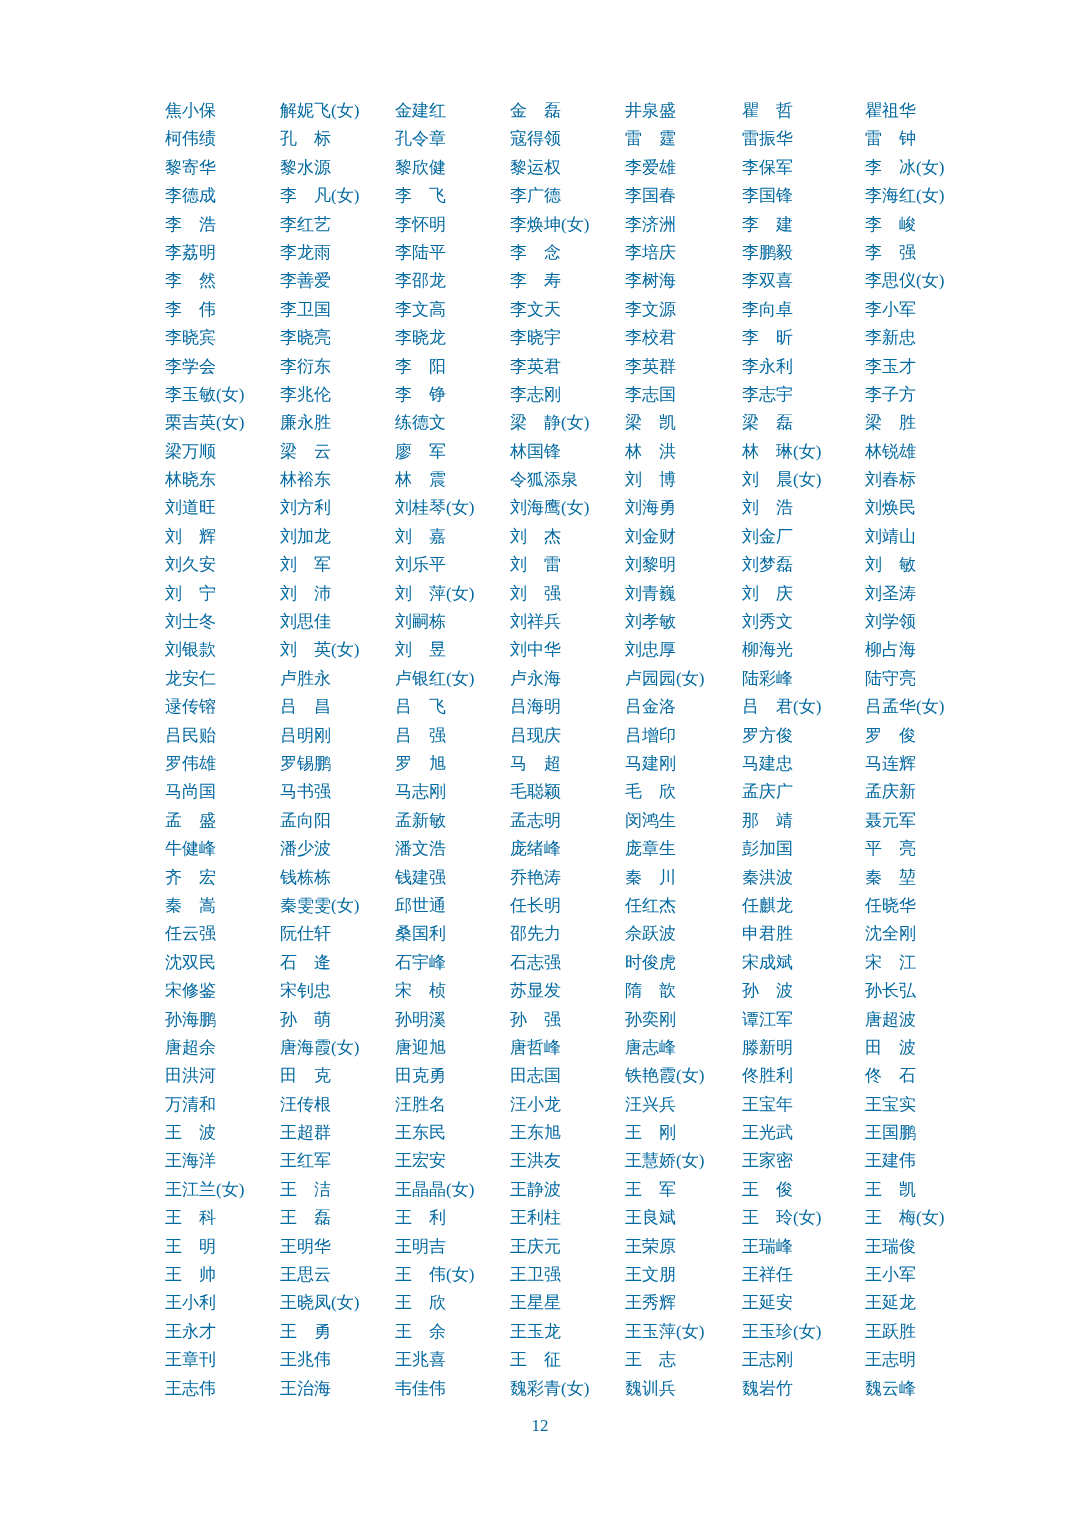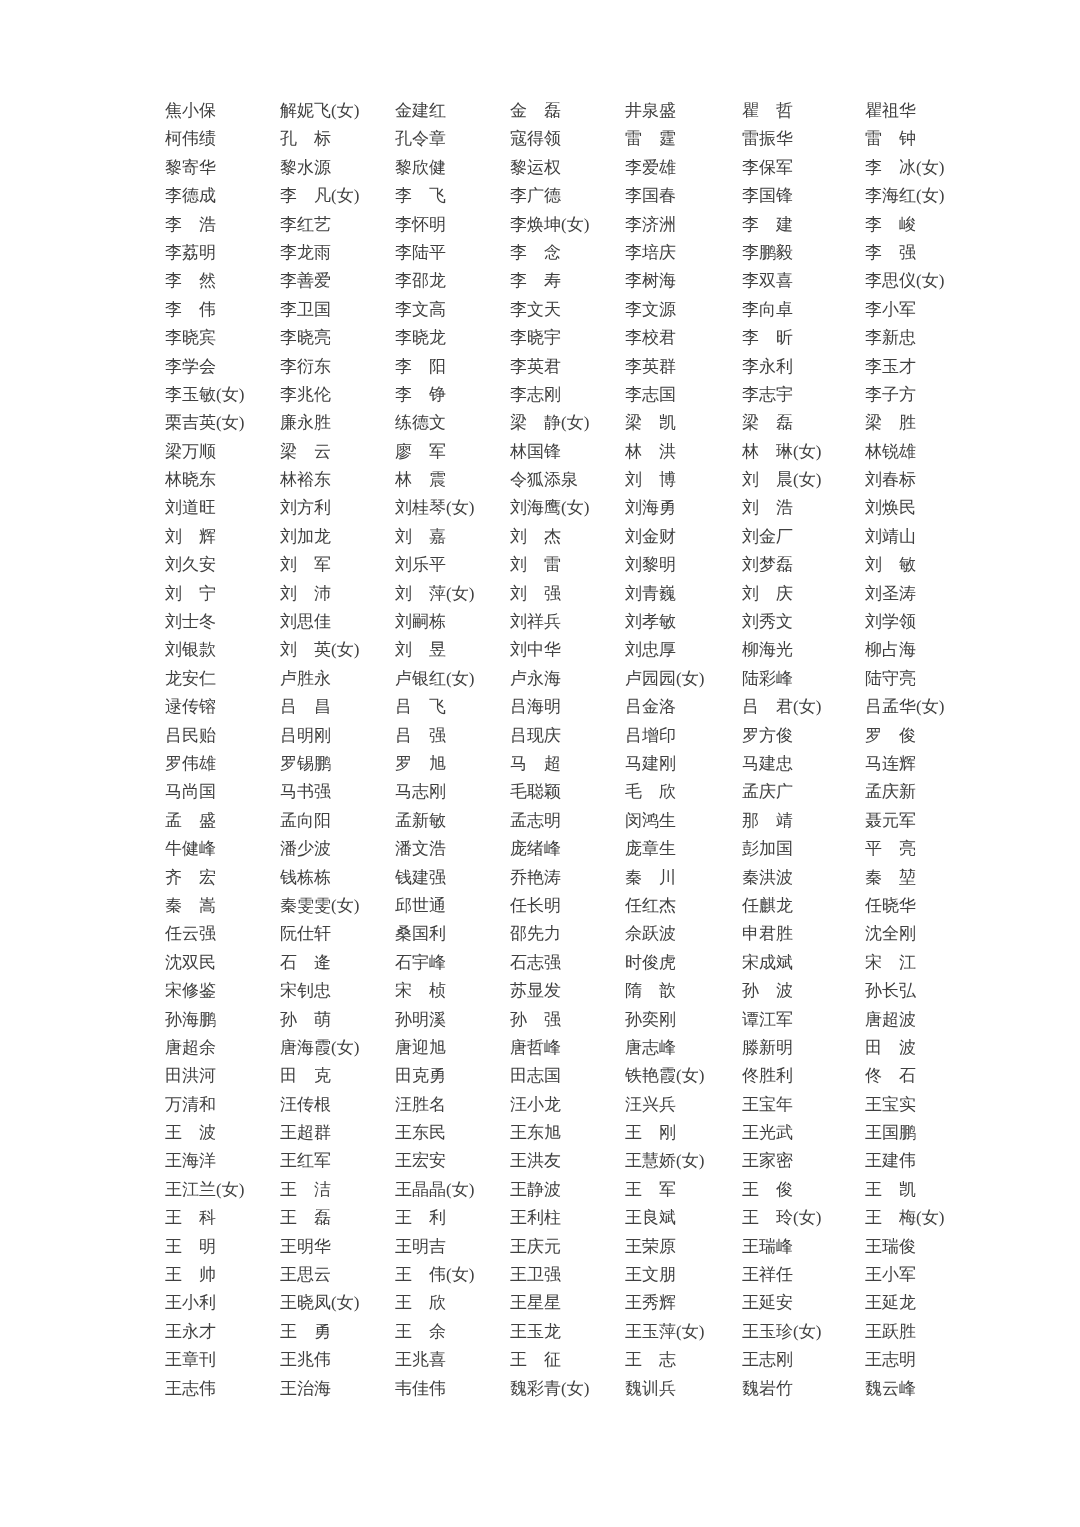--- a/index.html
+++ b/index.html
@@ -7,21 +7,21 @@
     padding: 0;
     background: #ffffff;
   }
   .page {
     position: relative;
     width: 1080px;
     height: 1527px;
     background: #ffffff;
     overflow: hidden;
     font-family: "Liberation Serif", "DejaVu Serif", serif;
-    color: #404040;
+    color: #0369a1;
   }
   .name-grid {
     position: absolute;
     left: 165px;
     top: 97px;
     width: 815px;
     display: grid;
     grid-template-columns: 115px 115px 115px 115px 117px 123px 1fr;
   }
   .name-cell {
@@ -362,13 +362,14 @@
       <div class="name-cell">王志刚</div>
       <div class="name-cell">王志明</div>
       <div class="name-cell">王志伟</div>
       <div class="name-cell">王治海</div>
       <div class="name-cell">韦佳伟</div>
       <div class="name-cell">魏彩青(女)</div>
       <div class="name-cell">魏训兵</div>
       <div class="name-cell">魏岩竹</div>
       <div class="name-cell">魏云峰</div>
     </div>
+  <div class="page-number">12</div>
 </div>
 
 </body></html>

